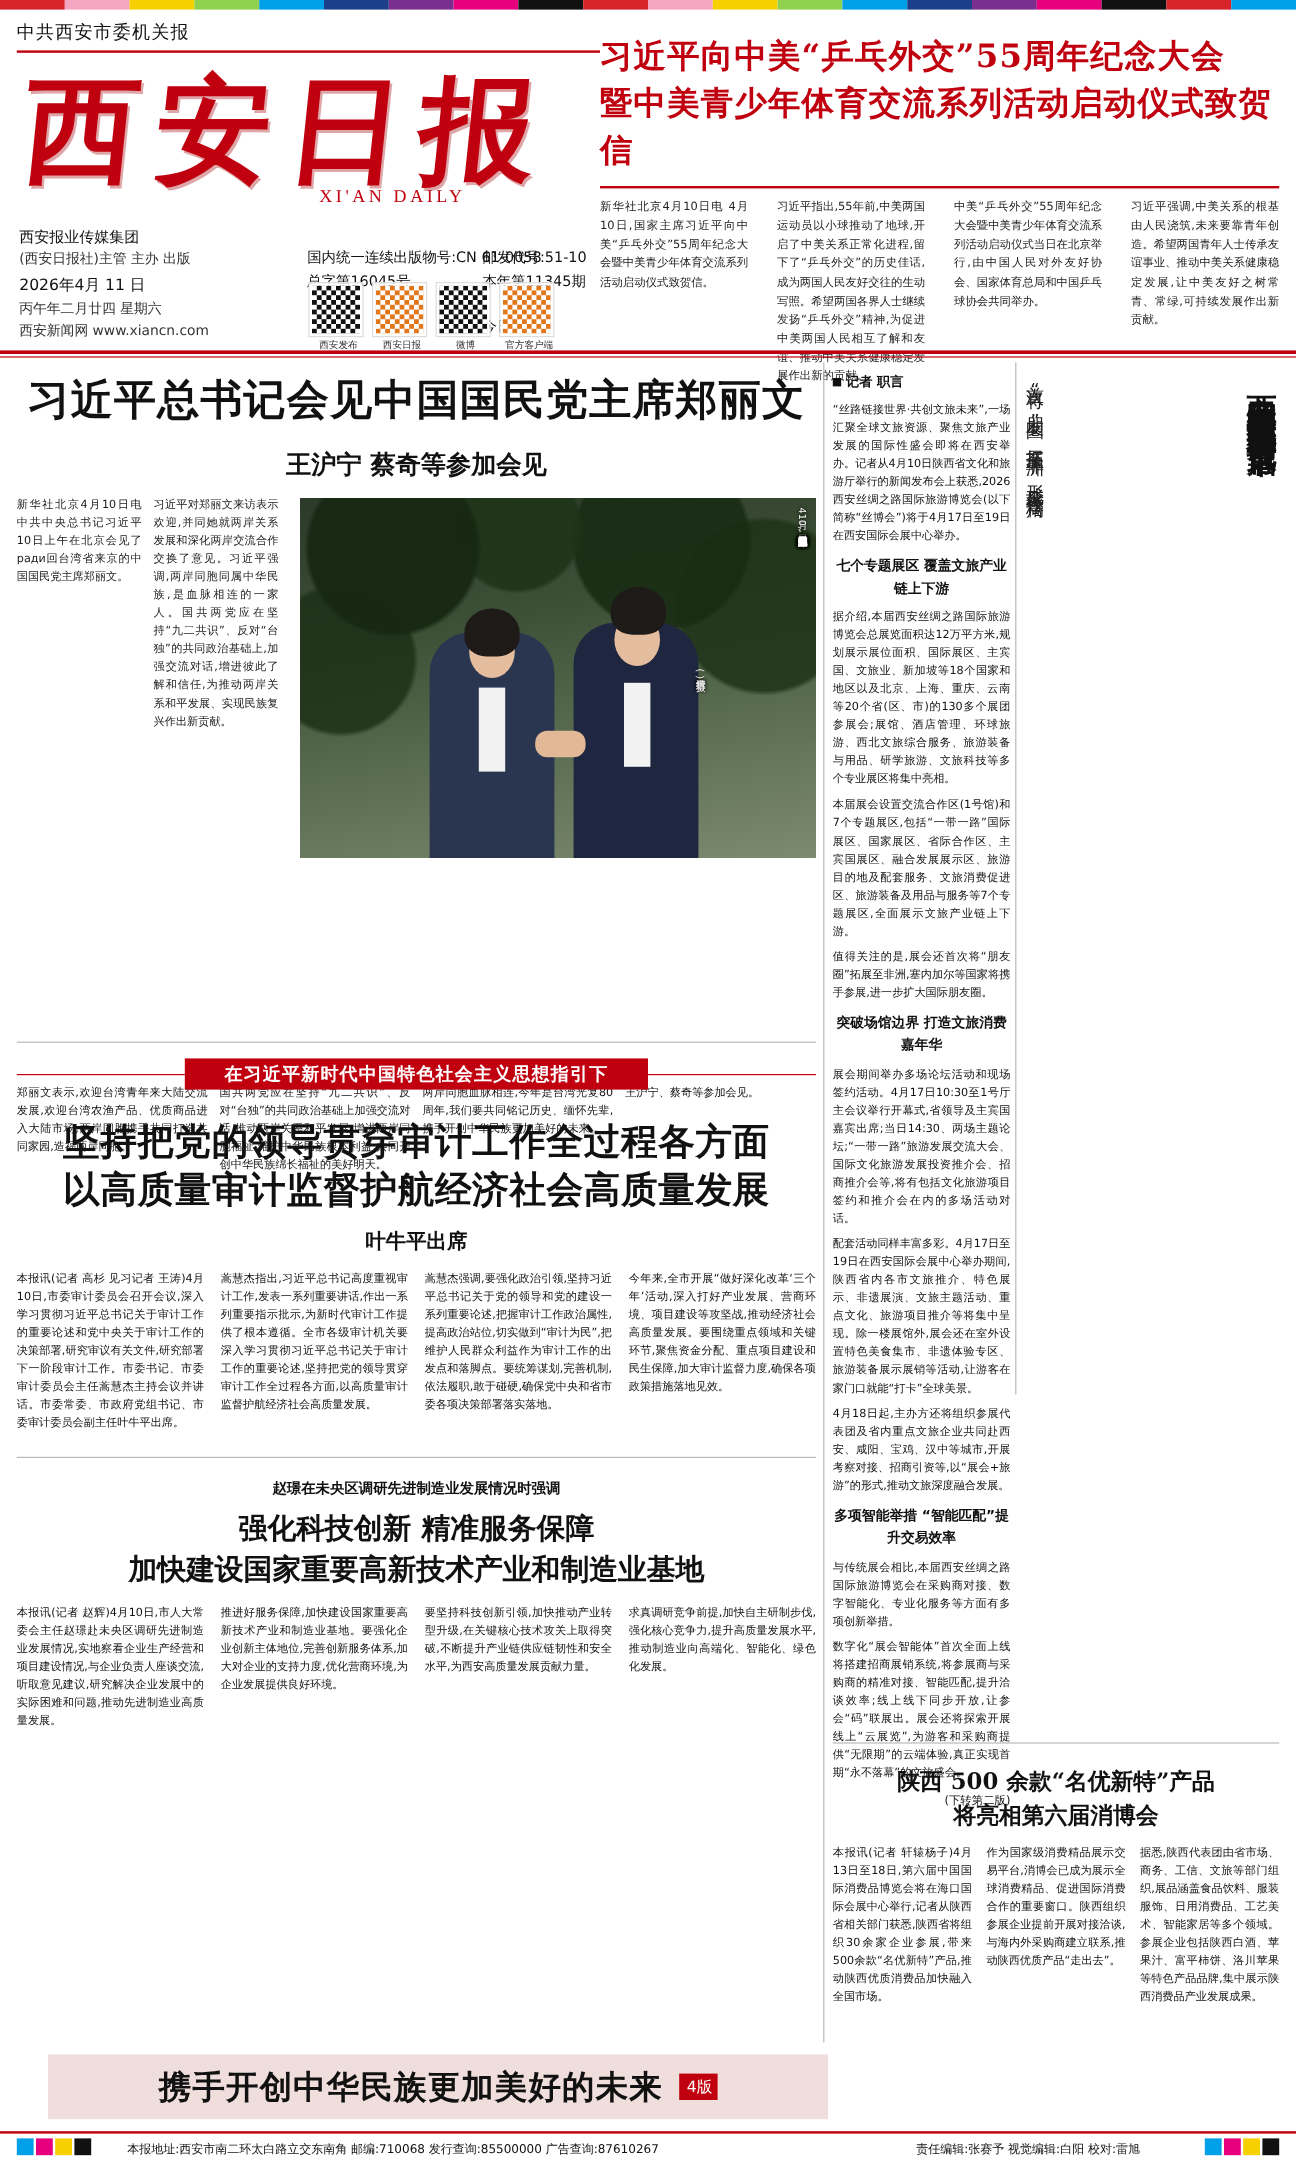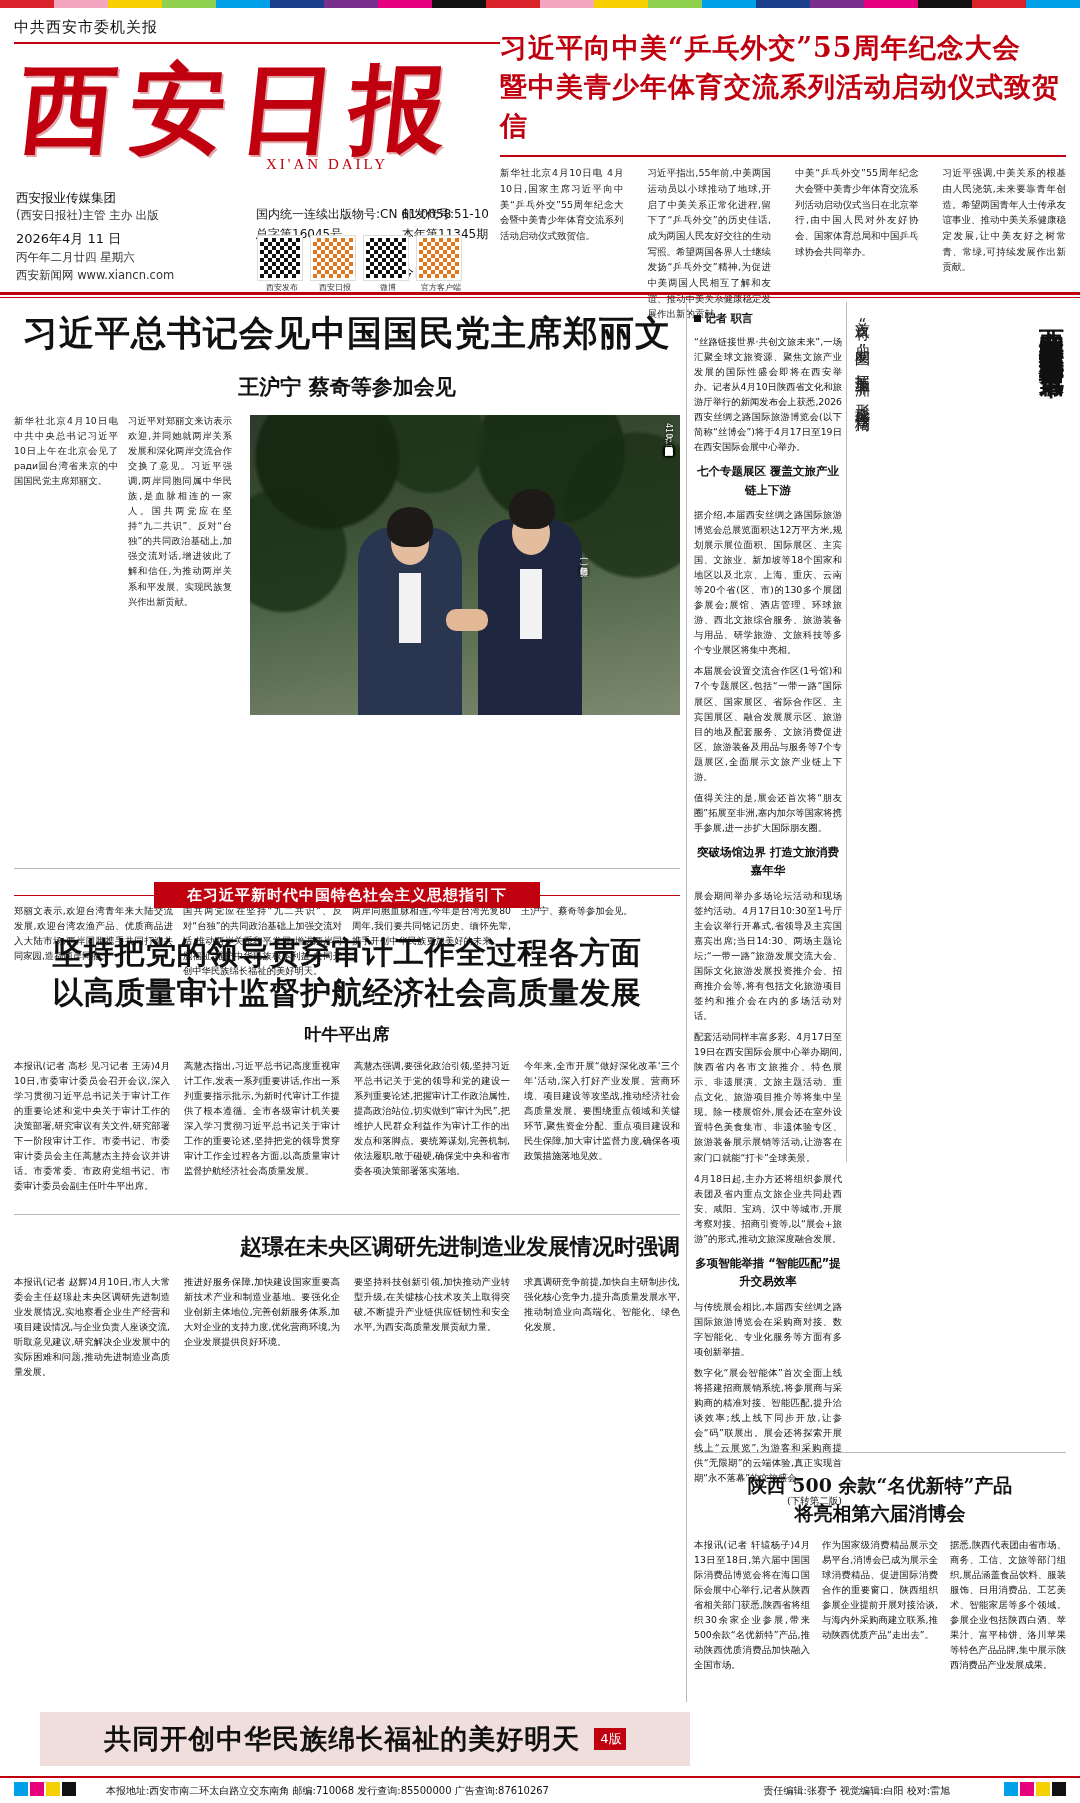--- a/index.html
+++ b/index.html
@@ -124,21 +124,21 @@
   .redbanner .ln.r { left:526px; width:140px; }
 
   .story2 { position:absolute; left:14px; top:620px; width:666px; }
   .story2 .kicker { text-align:center; font-size:20px; font-weight:bold; font-family:"DejaVu Serif", serif; }
   .story2 h1 { margin:10px 0 0; text-align:center; font-family:"DejaVu Serif", serif; font-weight:bold; font-size:30.5px; line-height:1.32; letter-spacing:0.5px; }
   .story2 .sub { text-align:center; font-size:17px; margin-top:10px; font-family:"DejaVu Serif", serif; font-weight:bold; }
   .story2 .cols { margin-top:12px; display:flex; gap:14px; font-size:9.3px; line-height:1.62; text-align:justify; }
   .story2 .cols .c { flex:1; }
 
   .story3 { position:absolute; left:14px; top:930px; width:666px; }
-  .story3 .kicker { text-align:right; font-size:22px; font-weight:bold; font-family:Liberation Mono, monospace; }
+  .story3 .kicker { text-align:center; font-size:12px; font-weight:bold; font-family:Liberation Mono, monospace; }
   .story3 h1 { margin:8px 0 0; text-align:center; font-family:"DejaVu Serif", serif; font-weight:bold; font-size:24px; line-height:1.42; }
   .story3 .cols { margin-top:12px; display:flex; gap:14px; font-size:9.3px; line-height:1.62; text-align:justify; }
   .story3 .cols .c { flex:1; }
 
   
   .midcol { position:absolute; left:694px; top:8px; width:148px; font-size:9.3px; line-height:1.62; text-align:justify; }
   .midcol .tagline { font-size:11px; font-weight:bold; margin-bottom:6px; }
   .midcol .sq { display:inline-block; width:7px; height:7px; background:#111; margin-right:4px; }
 
   
@@ -316,20 +316,24 @@
       <div class="cols">
         <div class="c">本报讯(记者 高杉 见习记者 王涛)4月10日,市委审计委员会召开会议,深入学习贯彻习近平总书记关于审计工作的重要论述和党中央关于审计工作的决策部署,研究审议有关文件,研究部署下一阶段审计工作。市委书记、市委审计委员会主任蒿慧杰主持会议并讲话。市委常委、市政府党组书记、市委审计委员会副主任叶牛平出席。</div>
         <div class="c">蒿慧杰指出,习近平总书记高度重视审计工作,发表一系列重要讲话,作出一系列重要指示批示,为新时代审计工作提供了根本遵循。全市各级审计机关要深入学习贯彻习近平总书记关于审计工作的重要论述,坚持把党的领导贯穿审计工作全过程各方面,以高质量审计监督护航经济社会高质量发展。</div>
         <div class="c">蒿慧杰强调,要强化政治引领,坚持习近平总书记关于党的领导和党的建设一系列重要论述,把握审计工作政治属性,提高政治站位,切实做到“审计为民”,把维护人民群众利益作为审计工作的出发点和落脚点。要统筹谋划,完善机制,依法履职,敢于碰硬,确保党中央和省市委各项决策部署落实落地。</div>
         <div class="c">今年来,全市开展“做好深化改革‘三个年’活动,深入打好产业发展、营商环境、项目建设等攻坚战,推动经济社会高质量发展。要围绕重点领域和关键环节,聚焦资金分配、重点项目建设和民生保障,加大审计监督力度,确保各项政策措施落地见效。</div>
       </div>
     </div>
 
     <div class="story3">
       <div class="kicker">赵璟在未央区调研先进制造业发展情况时强调</div>
+      <h1>
+        <span style="display:block">强化科技创新 精准服务保障</span>
+        <span style="display:block">加快建设国家重要高新技术产业和制造业基地</span>
+      </h1>
       <div class="cols">
         <div class="c">本报讯(记者 赵辉)4月10日,市人大常委会主任赵璟赴未央区调研先进制造业发展情况,实地察看企业生产经营和项目建设情况,与企业负责人座谈交流,听取意见建议,研究解决企业发展中的实际困难和问题,推动先进制造业高质量发展。</div>
         <div class="c">推进好服务保障,加快建设国家重要高新技术产业和制造业基地。要强化企业创新主体地位,完善创新服务体系,加大对企业的支持力度,优化营商环境,为企业发展提供良好环境。</div>
         <div class="c">要坚持科技创新引领,加快推动产业转型升级,在关键核心技术攻关上取得突破,不断提升产业链供应链韧性和安全水平,为西安高质量发展贡献力量。</div>
         <div class="c">求真调研竞争前提,加快自主研制步伐,强化核心竞争力,提升高质量发展水平,推动制造业向高端化、智能化、绿色化发展。</div>
       </div>
     </div>
 
     <div class="midcol">
       <div class="tagline">
@@ -365,21 +369,21 @@
       <div class="cols">
         <div class="c">本报讯(记者 轩辕杨子)4月13日至18日,第六届中国国际消费品博览会将在海口国际会展中心举行,记者从陕西省相关部门获悉,陕西省将组织30余家企业参展,带来500余款“名优新特”产品,推动陕西优质消费品加快融入全国市场。</div>
         <div class="c">作为国家级消费精品展示交易平台,消博会已成为展示全球消费精品、促进国际消费合作的重要窗口。陕西组织参展企业提前开展对接洽谈,与海内外采购商建立联系,推动陕西优质产品“走出去”。</div>
         <div class="c">据悉,陕西代表团由省市场、商务、工信、文旅等部门组织,展品涵盖食品饮料、服装服饰、日用消费品、工艺美术、智能家居等多个领域。参展企业包括陕西白酒、苹果汁、富平柿饼、洛川苹果等特色产品品牌,集中展示陕西消费品产业发展成果。</div>
       </div>
     </div>
 
   </div>
 
   <div class="promo">
-    <div class="t">共同开创中华民族绵长福祉的美好明天</div>
+    <div class="t">携手开创中华民族更加美好的未来</div>
     <div class="pg">4版</div>
   </div>
 
   <div class="footerline"></div>
   <div class="footer">
     <div class="cmyk left" id="cmyk-left">
         <i style="background: rgb(0, 160, 233);"></i>
         <i style="background: rgb(230, 0, 126);"></i>
         <i style="background: rgb(246, 208, 0);"></i>
         <i style="background: rgb(17, 17, 17);"></i>

